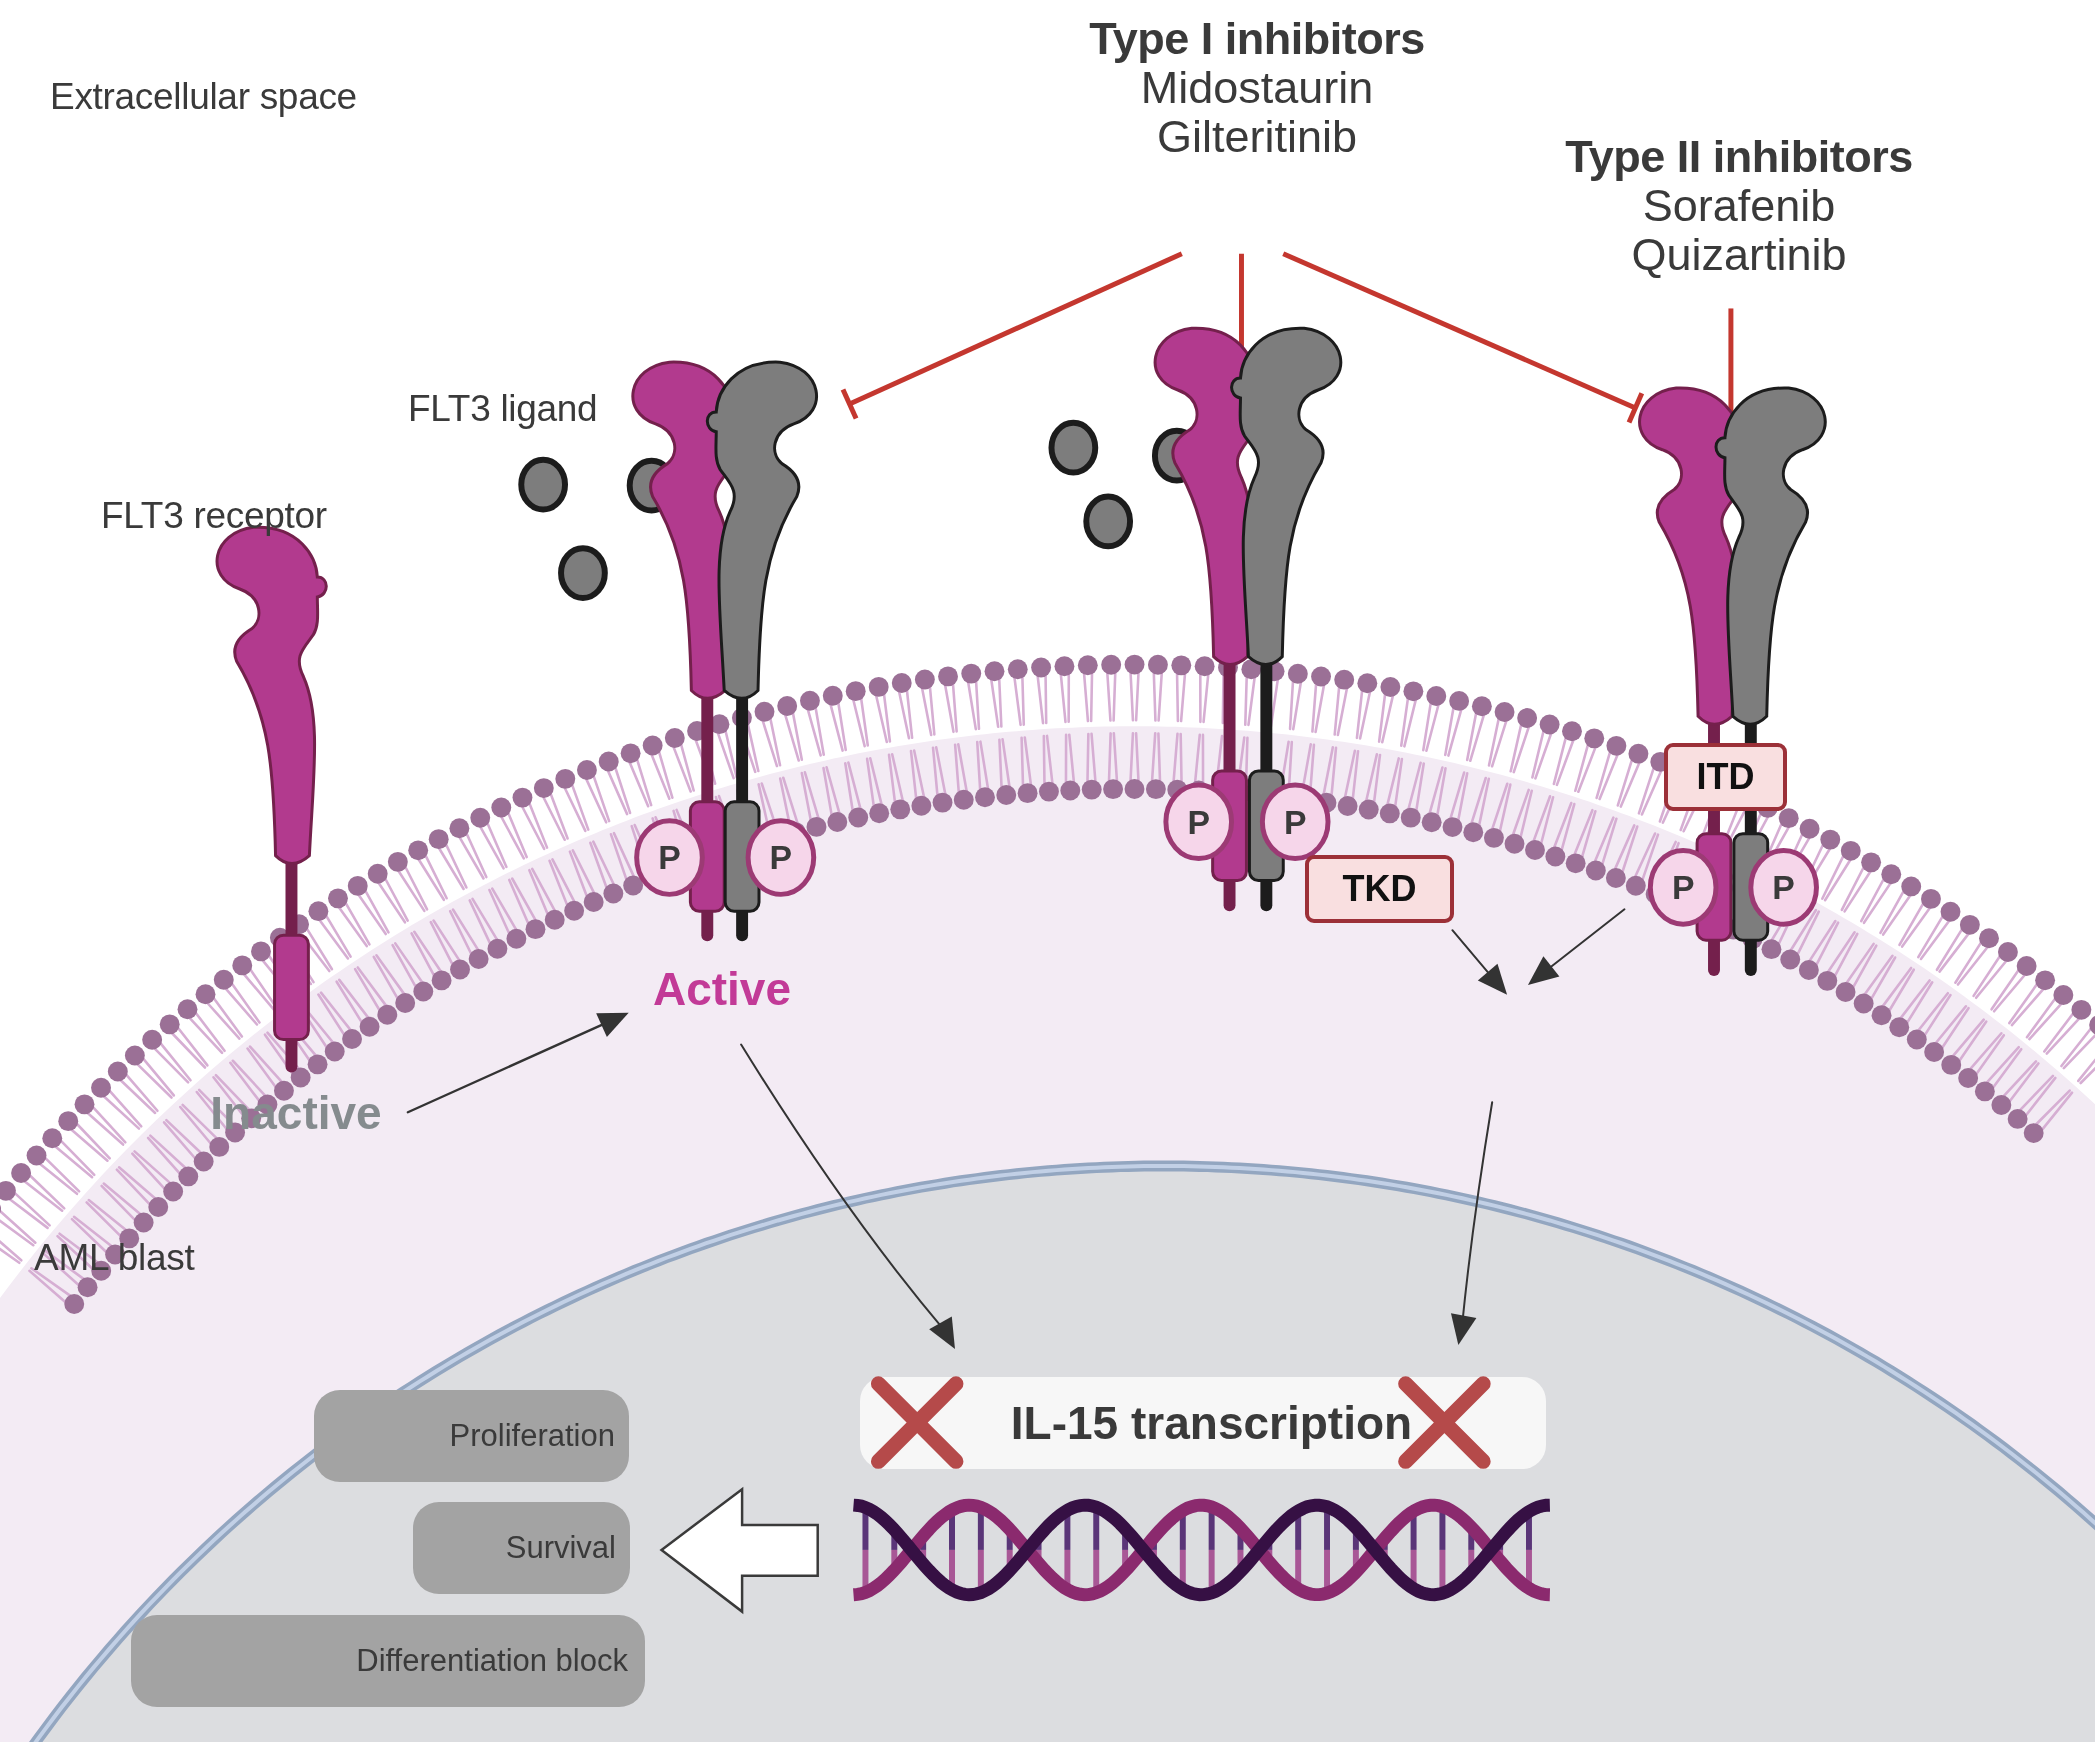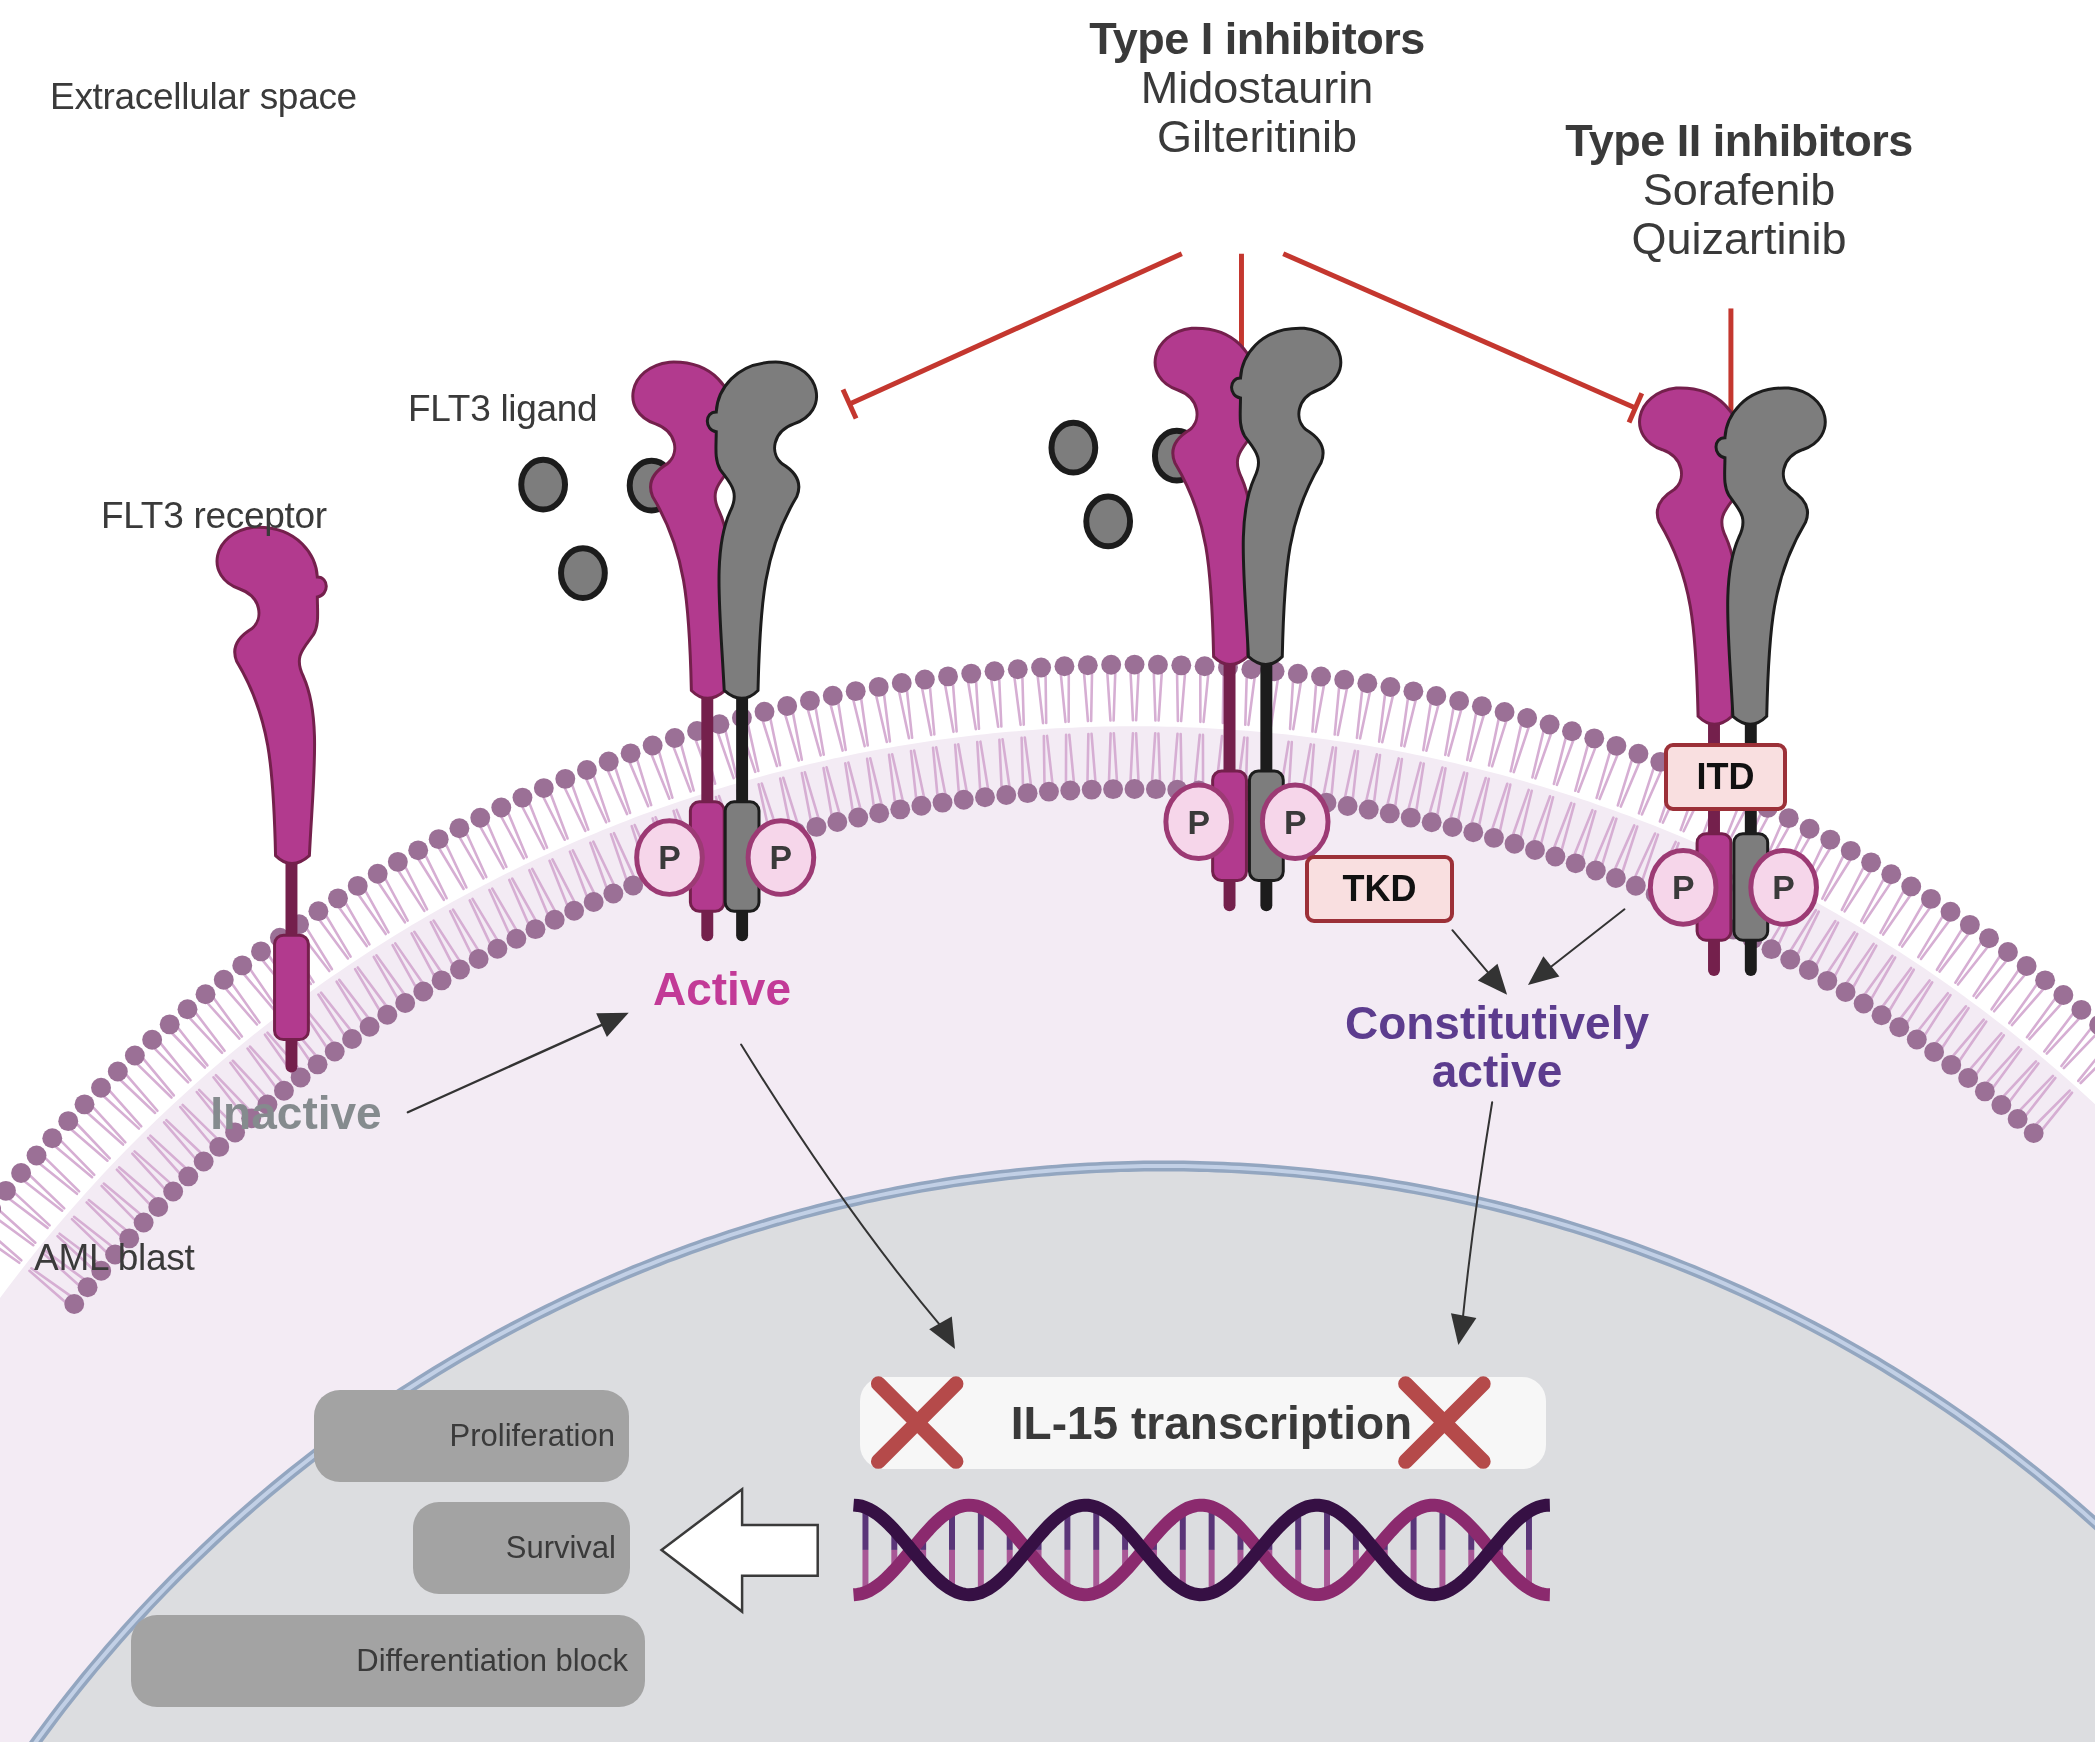--- a/index.html
+++ b/index.html
@@ -912,32 +912,28 @@
   <div class="lbl lbl-plain" style="left:50px;top:76px;">Extracellular space</div>
   <div class="lbl lbl-plain" style="left:408px;top:388px;">FLT3 ligand</div>
   <div class="lbl lbl-plain" style="left:101px;top:495px;">FLT3 receptor</div>
   <div class="lbl lbl-plain" style="left:34px;top:1237px;">AML blast</div>
 
   <div class="center-col" style="left:1257px;top:14px;">
     <div class="lbl-head" style="color:#3a3a3a">Type I inhibitors</div>
     <div class="lbl-drug" style="color:#3a3a3a">Midostaurin</div>
     <div class="lbl-drug" style="color:#3a3a3a">Gilteritinib</div>
   </div>
-  <div class="center-col" style="left:1739px;top:116px;">
+  <div class="center-col" style="left:1739px;top:132px;">
     <div class="lbl-head" style="color:#3a3a3a">Type II inhibitors</div>
     <div class="lbl-drug" style="color:#3a3a3a">Sorafenib</div>
     <div class="lbl-drug" style="color:#3a3a3a">Quizartinib</div>
   </div>
 
   <div class="state state-inactive" style="left:296px;top:1089px;">Inactive</div>
   <div class="state state-active" style="left:722px;top:965px;">Active</div>
-  <div class="state state-const" style="left:1497px;top:999px;">
-    <div>Constitutively</div>
-    <div>active</div>
-  </div>
 
   <div class="mutation-box" style="left:1305px;top:855px;width:149px;height:68px;">TKD</div>
   <div class="mutation-box" style="left:1664px;top:743px;width:123px;height:68px;">ITD</div>
 
   <div class="il15" style="left:860px;top:1377px;width:669px;height:92px;padding-left:17px;">
     <span>IL-15 transcription</span>
   </div>
   <svg width="2095" height="1742" style="position:absolute;left:0;top:0;pointer-events:none" viewBox="0 0 2106 1751">
     <g stroke="#b54a4a" stroke-width="15" stroke-linecap="round">
       <line x1="883" y1="1391" x2="961" y2="1469"></line>

